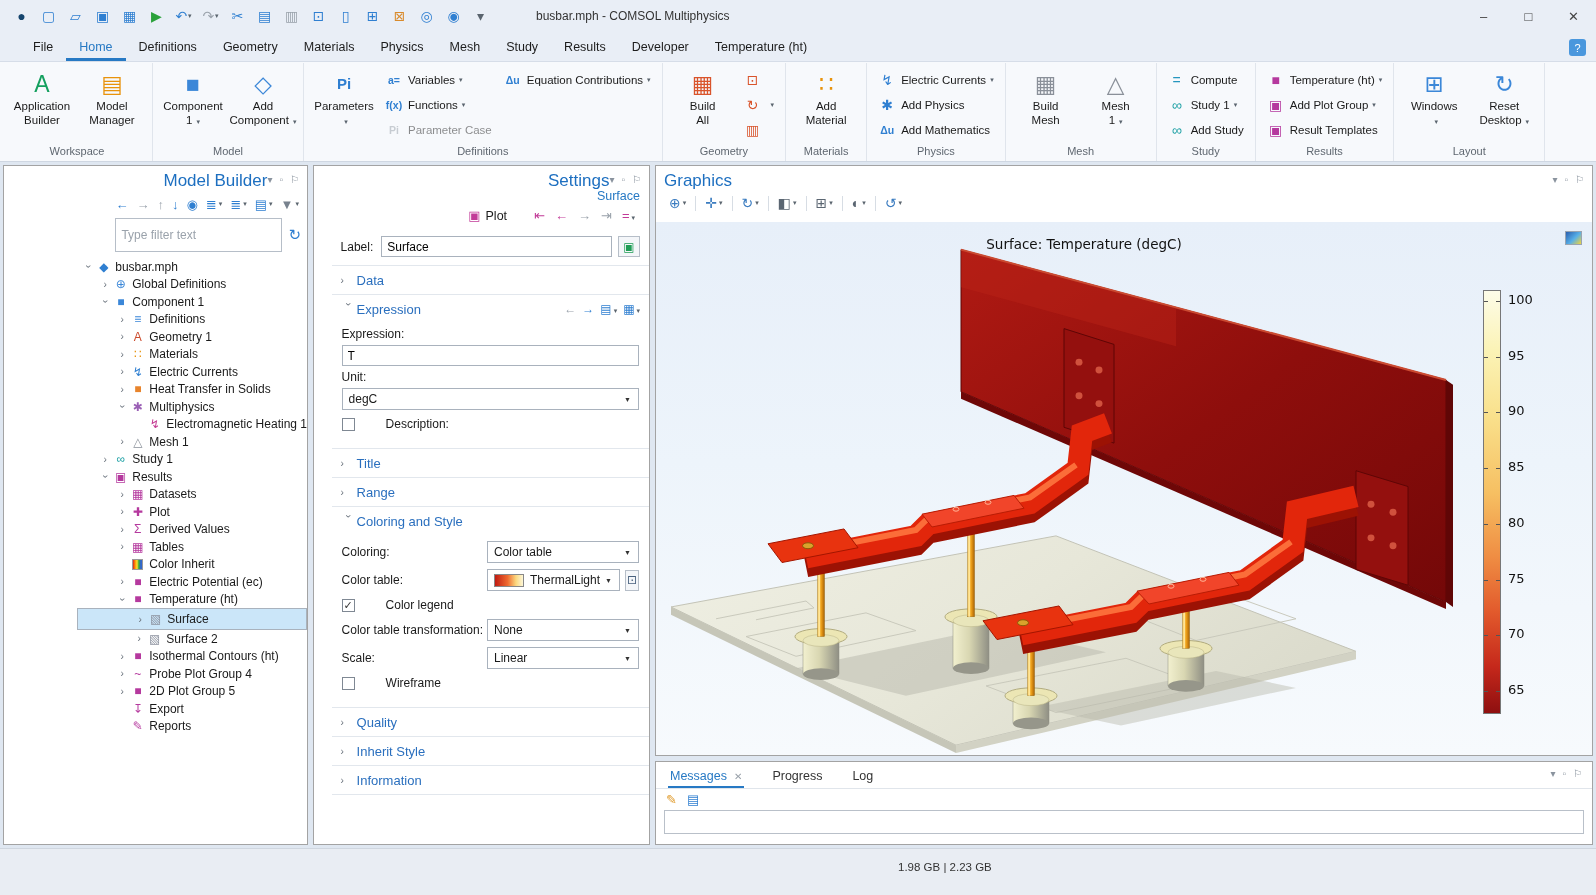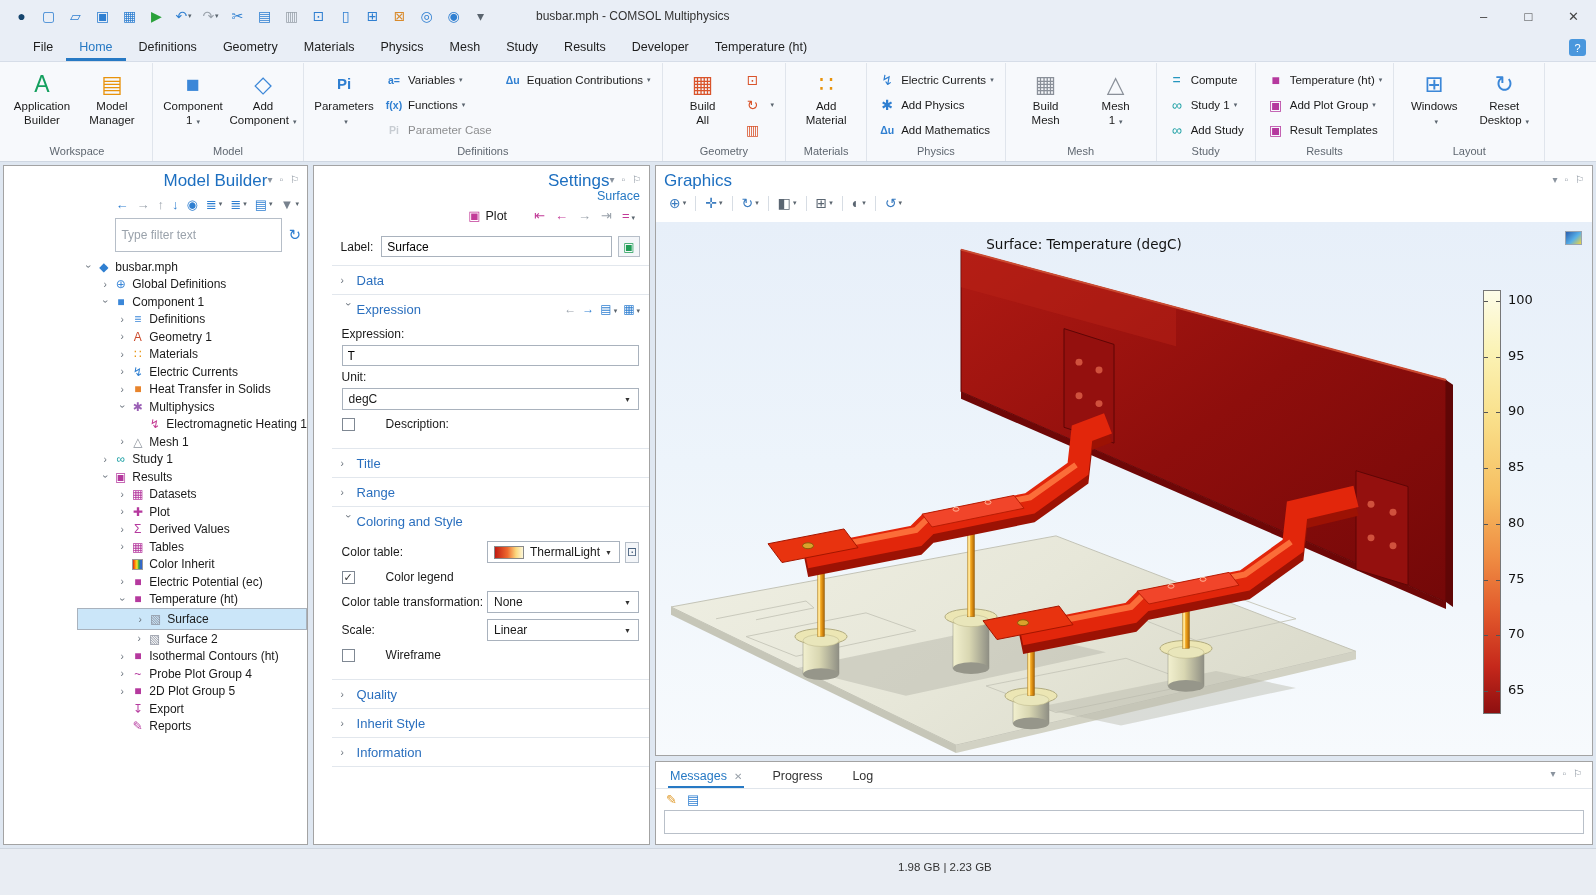--- a/index.html
+++ b/index.html
@@ -693,20 +693,29 @@
         </div>
       </div>
 
       <div class="section">
         <div class="sechead">
           <span class="secarrow open">›</span>
           <span class="seclbl">Coloring and Style</span>
         </div>
         <div class="secbody">
           <div class="formrow">
+            <span class="frlabel">Coloring:</span>
+            <span class="frctl">
+                <span class="sel">
+              <span>Color table</span>
+              <span class="selarrow">▼</span>
+                </span>
+              </span>
+          </div>
+          <div class="formrow">
             <span class="frlabel">Color table:</span>
             <span class="frctl">
               <span class="sel">
                 <span class="tlswatch"></span>
                 <span>ThermalLight</span>
                 <span class="selarrow">▼</span>
               </span>
               <span class="xbtn">⊡</span>
             </span>
           </div>

